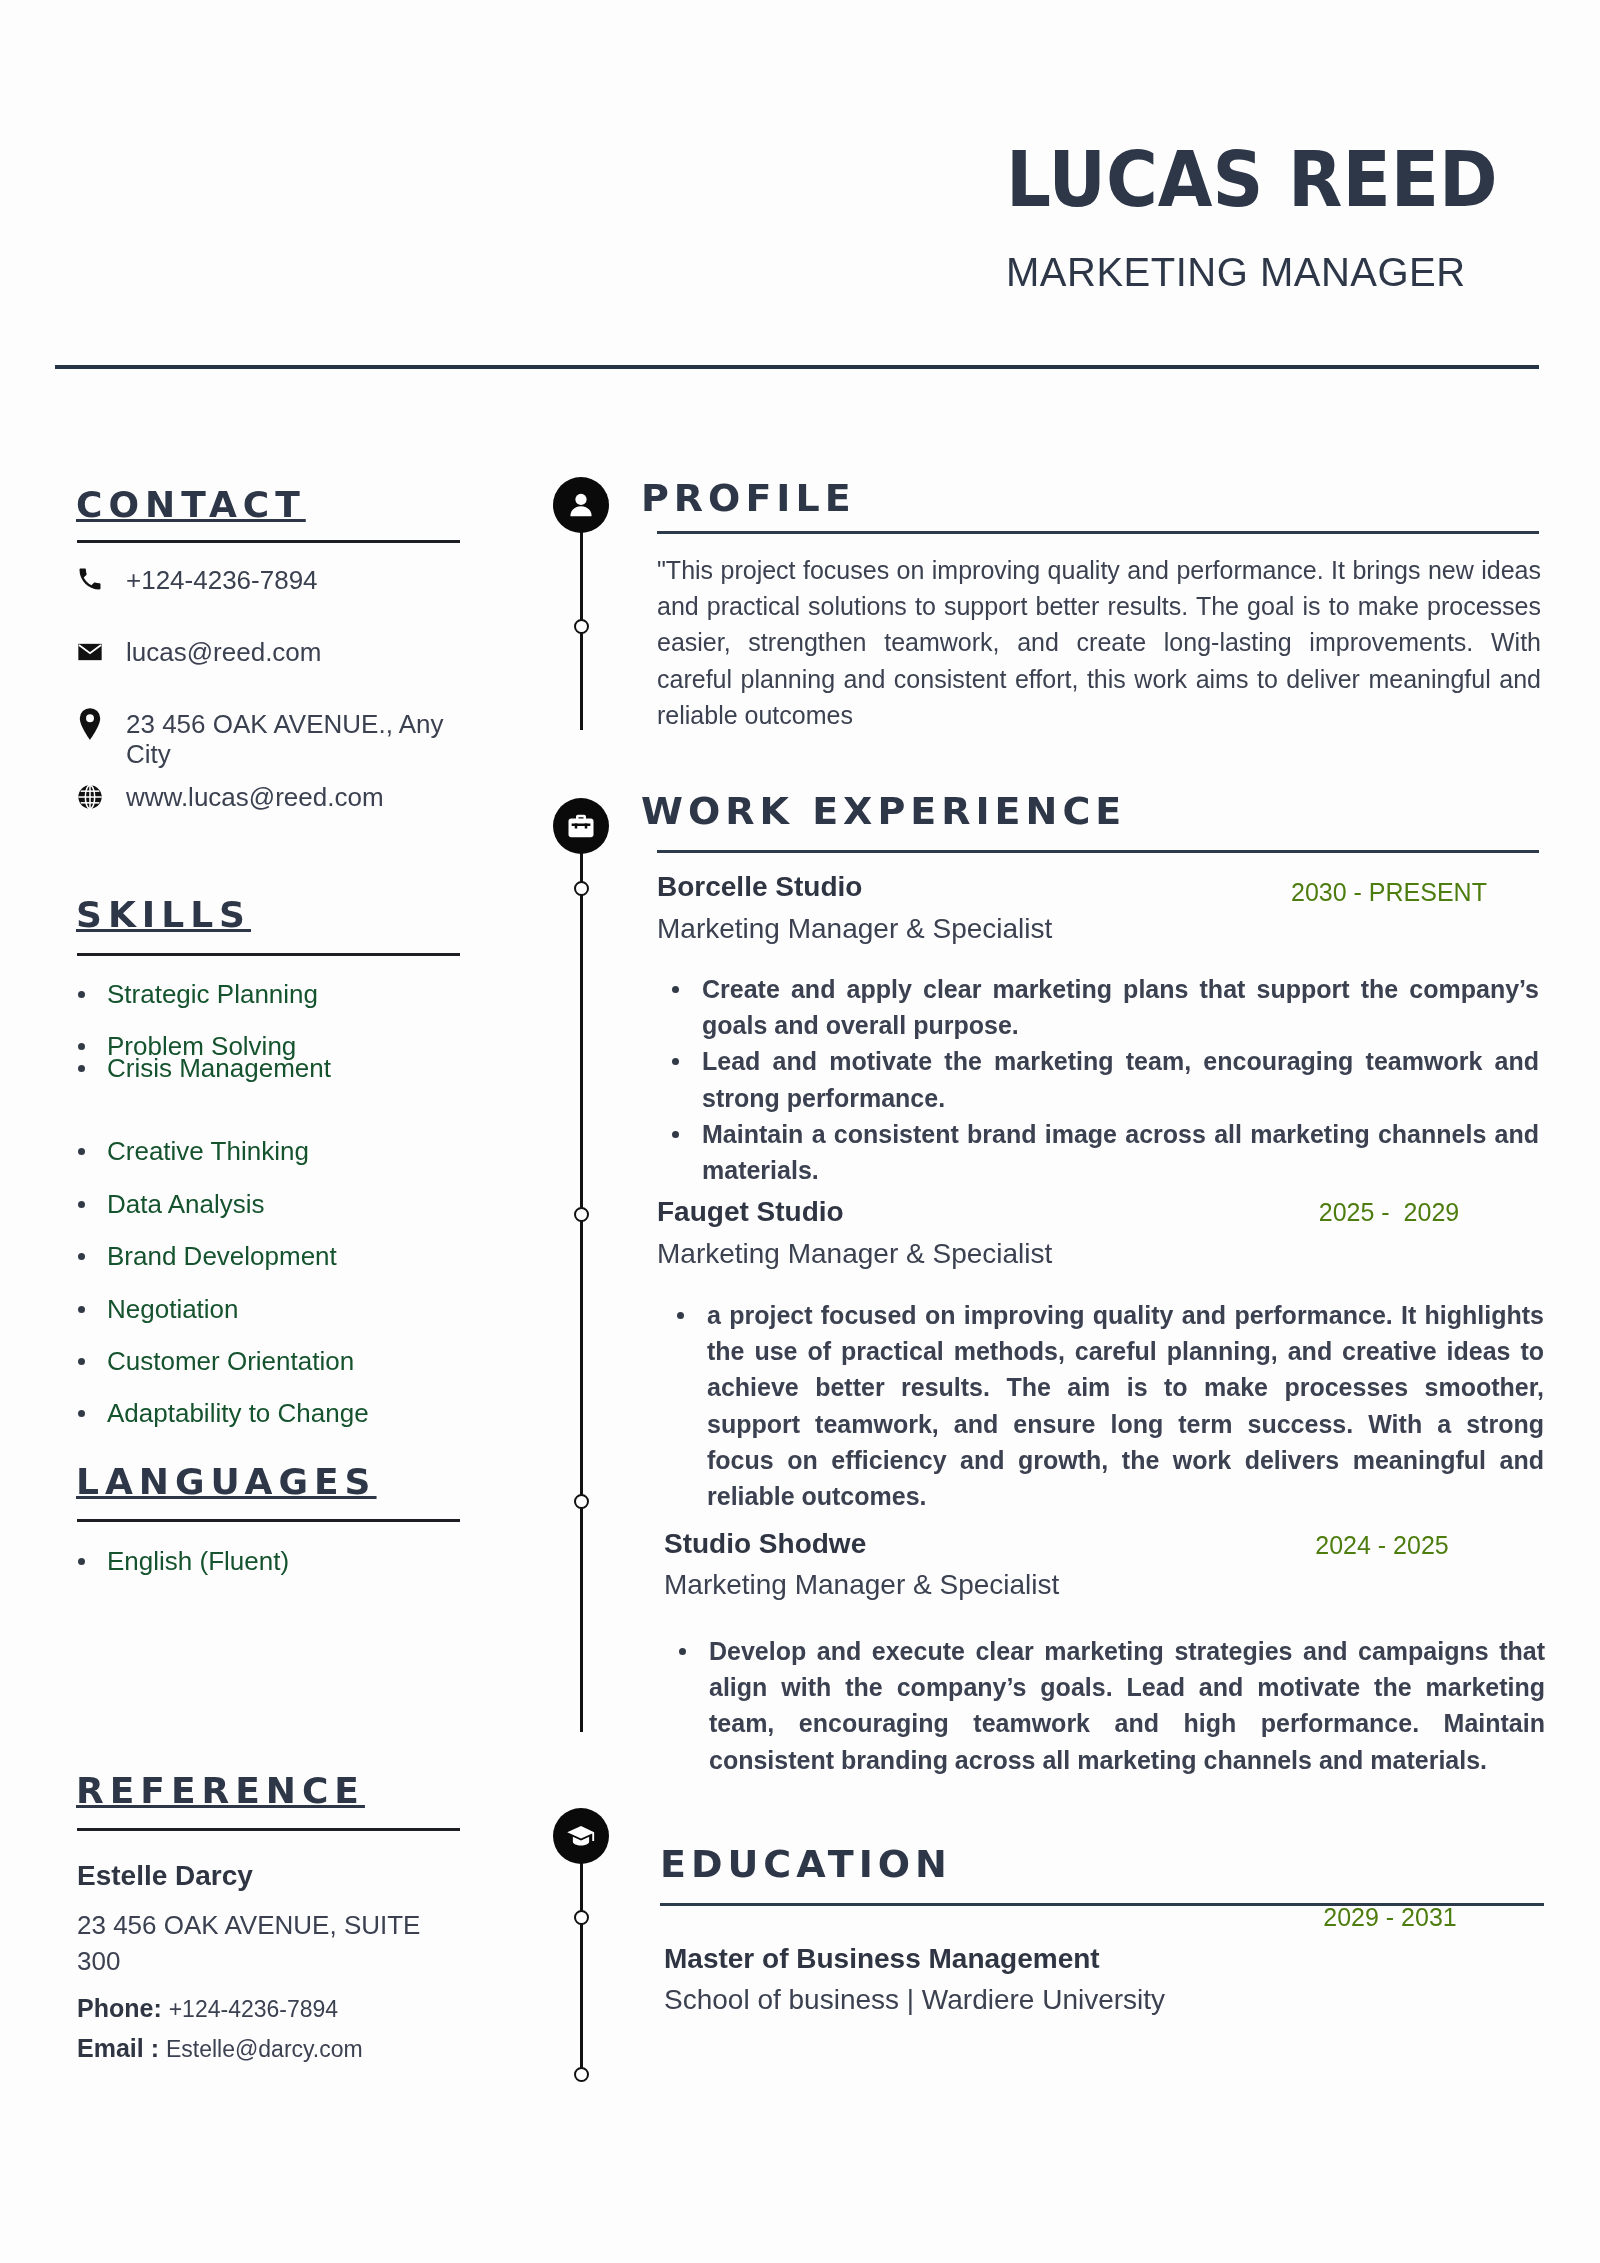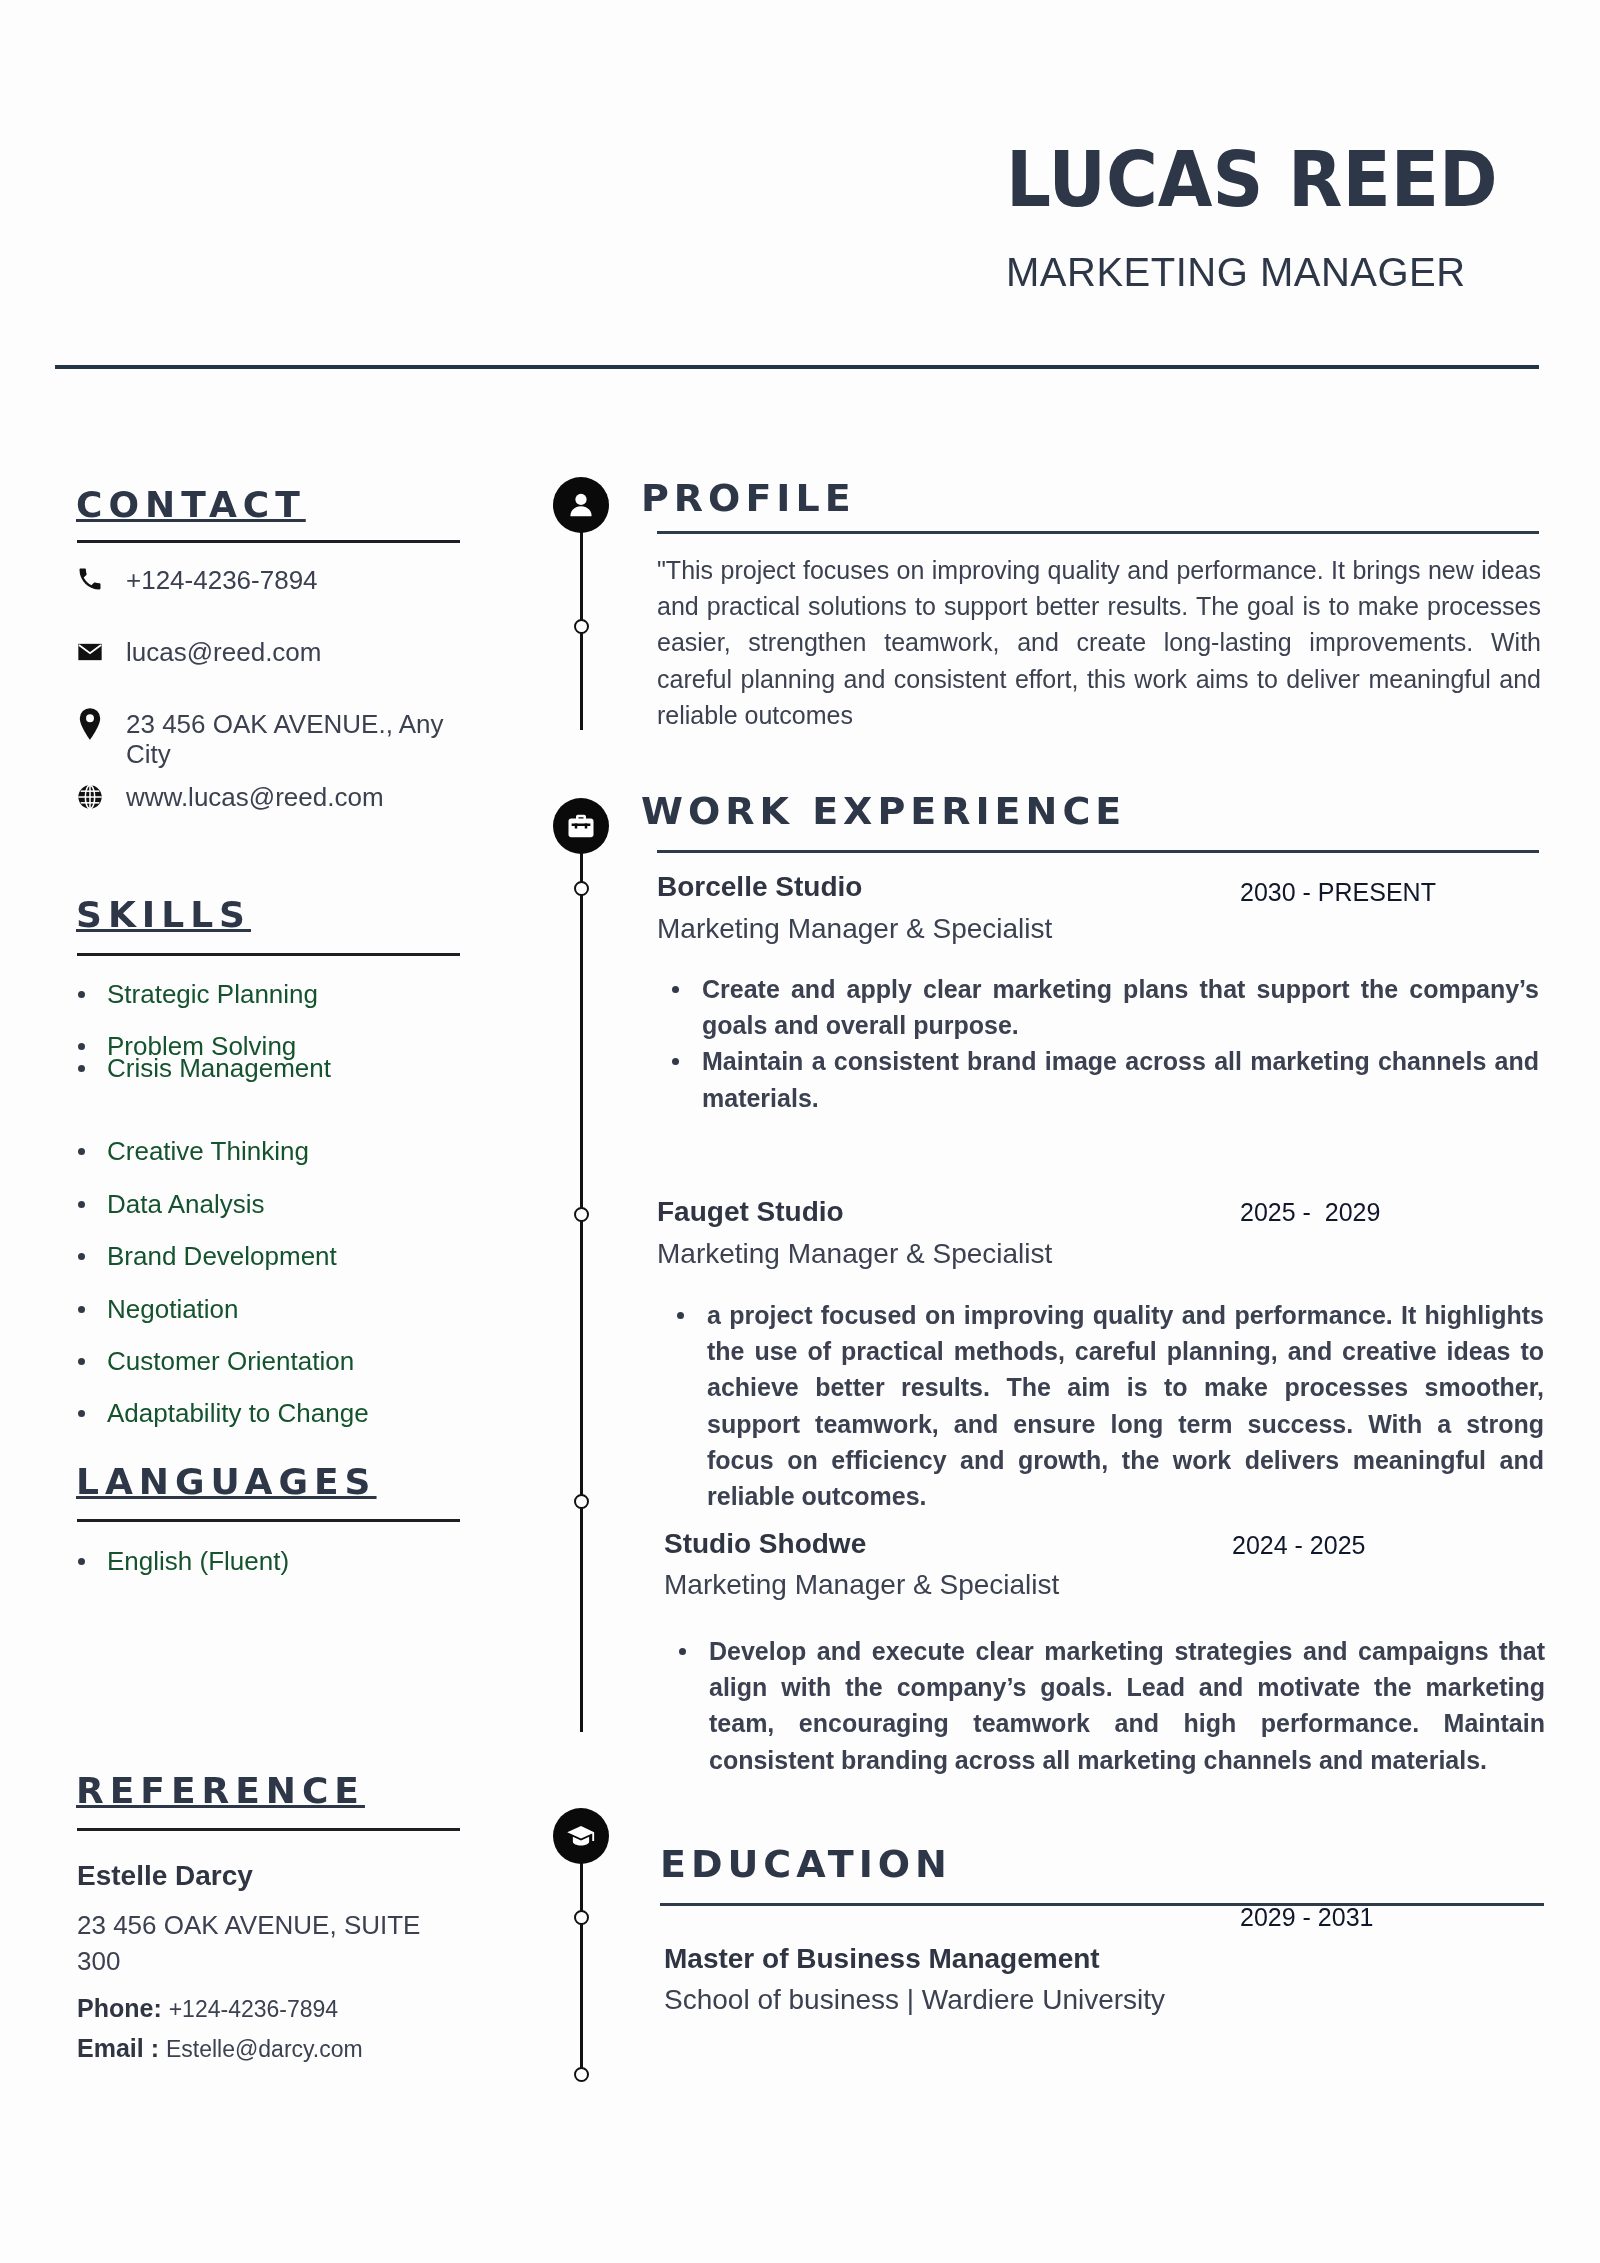--- a/index.html
+++ b/index.html
@@ -15,21 +15,21 @@
   .ctext { left: 126px; font-size: 26px; color: #3b4150; line-height: 30px; }
   .cicon { left: 76px; width: 28px; height: 28px; color: #111; }
   .skill { left: 76px; font-size: 26px; color: #14532d; line-height: 30px; display: flex; align-items: center; }
   .bullet { display: inline-block; width: 7px; height: 7px; background: #333a47; border-radius: 50%; margin-right: 22px; margin-left: 2px; }
 
   .rhead { left: 641px; font-family: "DejaVu Sans", sans-serif; font-weight: 700; font-size: 38px; letter-spacing: 5px; color: #2d3748; line-height: 1; }
   .rrule { left: 657px; width: 882px; height: 3px; background: #2e3b4a; }
   .para { left: 657px; width: 884px; font-size: 25px; line-height: 36.2px; color: #3b4150; text-align: justify; font-family: "Liberation Sans Narrow", "Liberation Sans", sans-serif; }
   .company { font-size: 28px; font-weight: 700; color: #2f3542; line-height: 1; }
   .role { font-size: 28px; color: #3b4150; line-height: 1; }
-  .dates { font-size: 25px; color: #0f172a; line-height: 1; text-align: left; }
+  .dates { font-size: 25px; color: #4d7c0f; line-height: 1; text-align: center; }
   .blist { width: 853px; font-size: 25px; line-height: 36.2px; color: #3b4150; text-align: justify; font-weight: bold; }
   .bitem { position: relative; padding-left: 0; }
   .bitem::before { content: ""; position: absolute; left: -30px; top: 15px; width: 7px; height: 7px; border-radius: 50%; background: #333a47; }
 
   .tl-line { left: 580px; width: 3px; background: #111; }
   .tl-icon { width: 56px; height: 56px; border-radius: 50%; background: #0a0a0a; display: flex; align-items: center; justify-content: center; }
   .tl-dot { width: 15px; height: 15px; border-radius: 50%; background: #fff; border: 2.5px solid #111; }
 </style>
 </head>
 <body>
@@ -174,20 +174,21 @@
 <div class="abs para" style="top:552px">"This project focuses on improving quality and performance. It brings new ideas and practical solutions to support better results. The goal is to make processes easier, strengthen teamwork, and create long-lasting improvements. With careful planning and consistent effort, this work aims to deliver meaningful and reliable outcomes</div>
 
 <div class="abs rhead" style="top:792px">WORK EXPERIENCE</div>
 <div class="abs rrule" style="top:850px"></div>
 
 <div class="abs company" style="left:657px;top:873px">Borcelle Studio</div>
 <div class="abs dates" style="left:1240px;width:298px;top:880px">2030 - PRESENT</div>
 <div class="abs role" style="left:657px;top:915px">Marketing Manager &amp; Specialist</div>
 <div class="abs blist" style="left:702px;top:971px;width:837px">
   <div class="bitem">Create and apply clear marketing plans that support the company’s goals and overall purpose.</div>
+  <div class="bitem">Lead and motivate the marketing team, encouraging teamwork and strong performance.</div>
   <div class="bitem">Maintain a consistent brand image across all marketing channels and materials.</div>
 </div>
 
 <div class="abs company" style="left:657px;top:1198px">Fauget Studio</div>
 <div class="abs dates" style="left:1240px;width:298px;top:1200px;white-space:pre">2025 -  2029</div>
 <div class="abs role" style="left:657px;top:1240px">Marketing Manager &amp; Specialist</div>
 <div class="abs blist" style="left:707px;top:1297px;width:837px">
   <div class="bitem">a project focused on improving quality and performance. It highlights the use of practical methods, careful planning, and creative ideas to achieve better results. The aim is to make processes smoother, support teamwork, and ensure long term success. With a strong focus on efficiency and growth, the work delivers meaningful and reliable outcomes.</div>
 </div>
 

